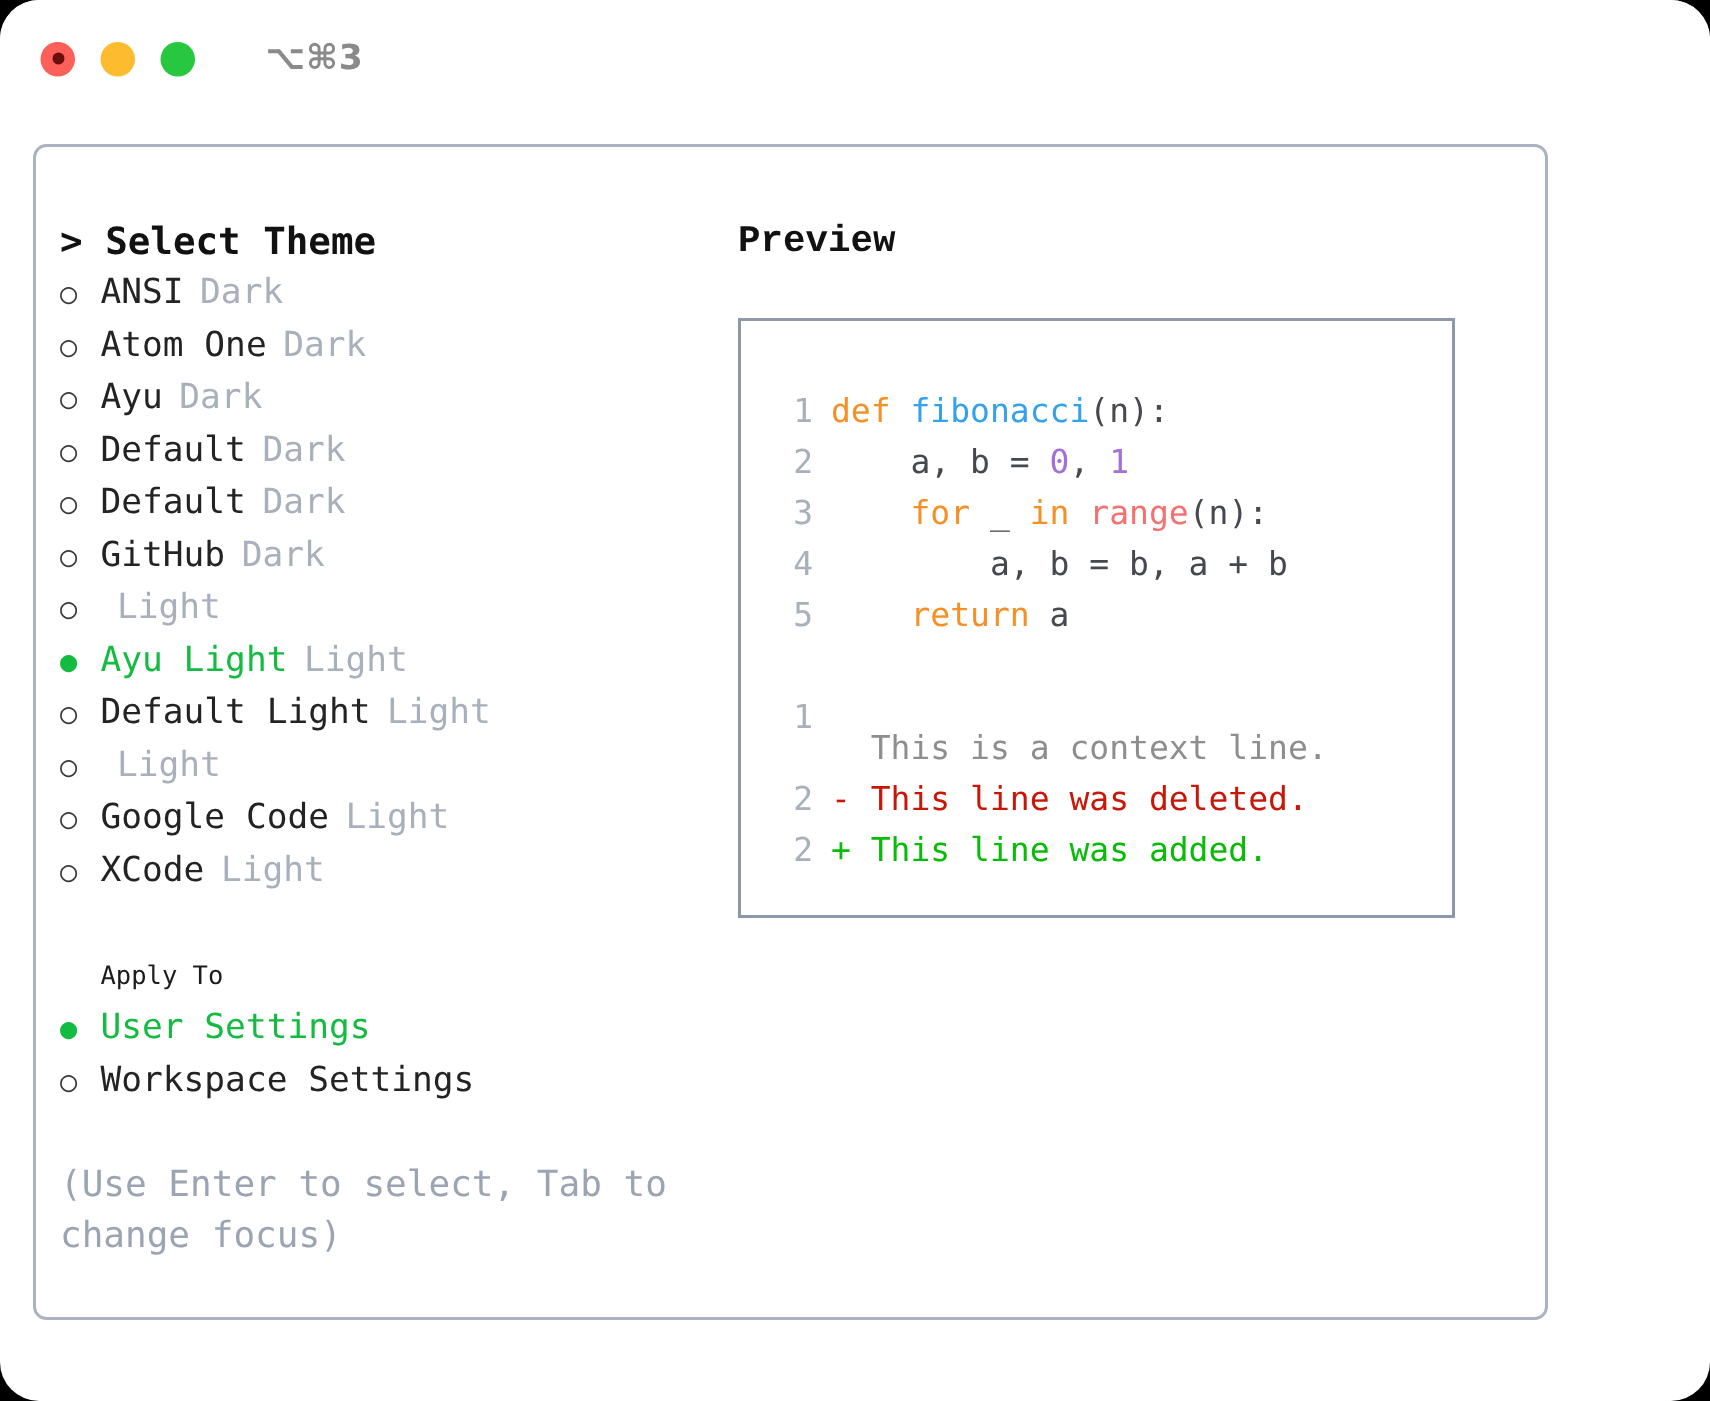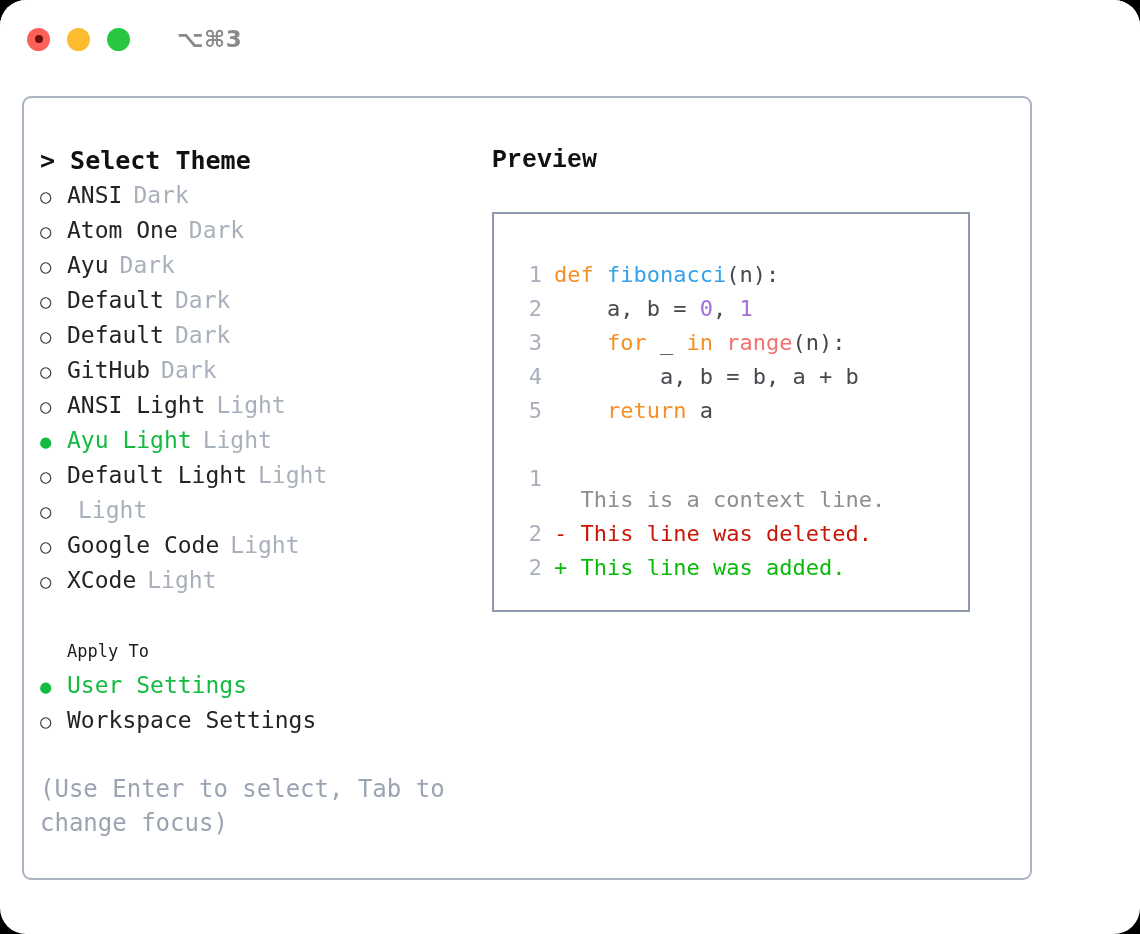--- a/index.html
+++ b/index.html
@@ -204,21 +204,21 @@
 
         <div class="section-head">&gt; Select Theme</div>
 
         <div id="theme-list">
             <div class="opt"><span class="marker">○</span><span class="opt-label">ANSI</span><span class="opt-tag">Dark</span></div>
             <div class="opt"><span class="marker">○</span><span class="opt-label">Atom One</span><span class="opt-tag">Dark</span></div>
             <div class="opt"><span class="marker">○</span><span class="opt-label">Ayu</span><span class="opt-tag">Dark</span></div>
             <div class="opt"><span class="marker">○</span><span class="opt-label">Default</span><span class="opt-tag">Dark</span></div>
             <div class="opt"><span class="marker">○</span><span class="opt-label">Default</span><span class="opt-tag">Dark</span></div>
             <div class="opt"><span class="marker">○</span><span class="opt-label">GitHub</span><span class="opt-tag">Dark</span></div>
-            <div class="opt"><span class="marker">○</span><span class="opt-label">ANSI Light</span><span class="opt-tag">Light</span></div>
+            <div class="opt"><span class="marker">○</span><span class="opt-tag">Light</span></div>
             <div class="opt selected"><span class="marker">●</span><span class="opt-label">Ayu Light</span><span class="opt-tag">Light</span></div>
             <div class="opt"><span class="marker">○</span><span class="opt-label">Default Light</span><span class="opt-tag">Light</span></div>
             <div class="opt"><span class="marker">○</span><span class="opt-tag">Light</span></div>
             <div class="opt"><span class="marker">○</span><span class="opt-label">Google Code</span><span class="opt-tag">Light</span></div>
             <div class="opt"><span class="marker">○</span><span class="opt-label">XCode</span><span class="opt-tag">Light</span></div>
           </div>
 
         <div class="spacer-block"></div>
 
         <div class="apply-head">Apply To</div>

